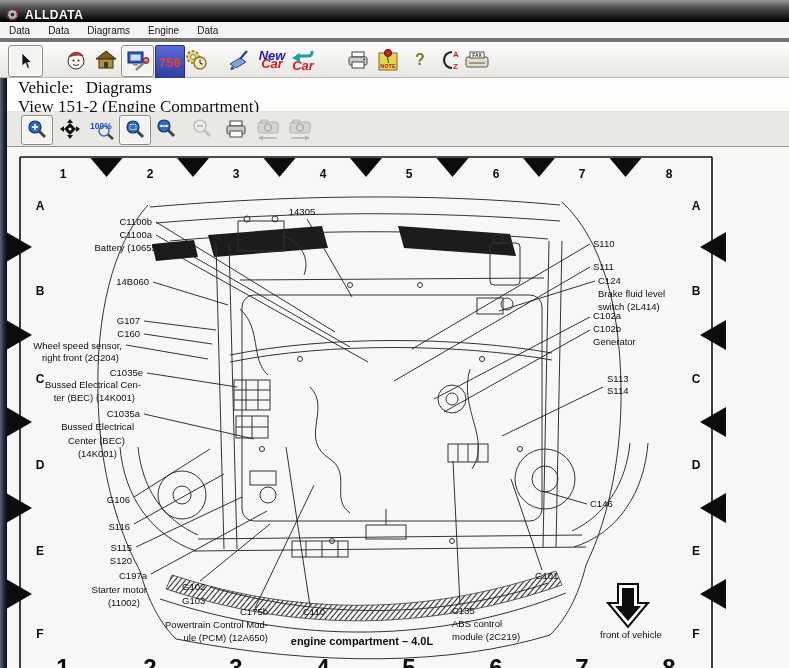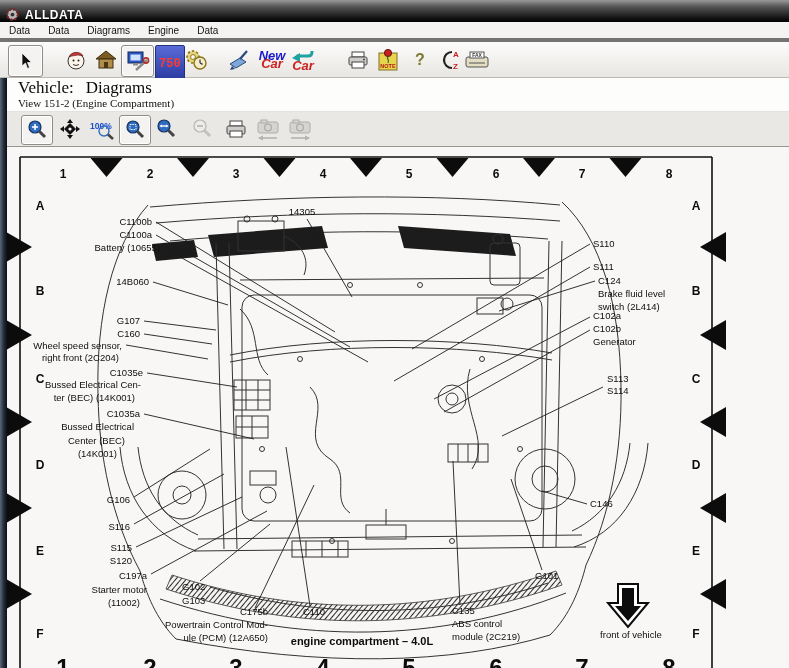--- a/index.html
+++ b/index.html
@@ -33,21 +33,21 @@
     padding:3px 3px;line-height:8px}
   .qmark{font-size:16px;font-weight:bold;color:#7a7a2e}
 
   
   .leftframe{position:absolute;left:0;top:78px;width:7px;height:590px;
     background:linear-gradient(90deg,#5d6775,#222b3a 55%,#0a101b)}
   .vehicle{position:absolute;left:7px;top:78px;width:782px;height:34px;background:#fdfdfc;
     font-family:"Liberation Serif",serif;border-bottom:1px solid #e4e2de;box-sizing:border-box}
   .vtitle{position:absolute;left:11px;top:0px;font-size:17px;color:#090909}
   .vtitle .val{margin-left:12px}
-  .vsub{position:absolute;left:11px;top:19px;font-size:11px;color:#111}
+  .vsub{position:absolute;left:11px;top:19px;font-size:17px;color:#111}
 
   
   .zoombar{position:absolute;left:7px;top:112px;width:782px;height:35px;background:#eae8e4;
     border-bottom:1px solid #979590;box-sizing:border-box}
   .zb{position:absolute;top:3px;width:30px;height:28px;display:flex;align-items:center;justify-content:center}
   .zb100{font-size:8.5px;font-weight:bold;color:#1a4fd0}
 
   
   .diagram{position:absolute;left:7px;top:147px;width:782px;height:521px;background:#f8f7f5}
   .diagram svg{display:block}

